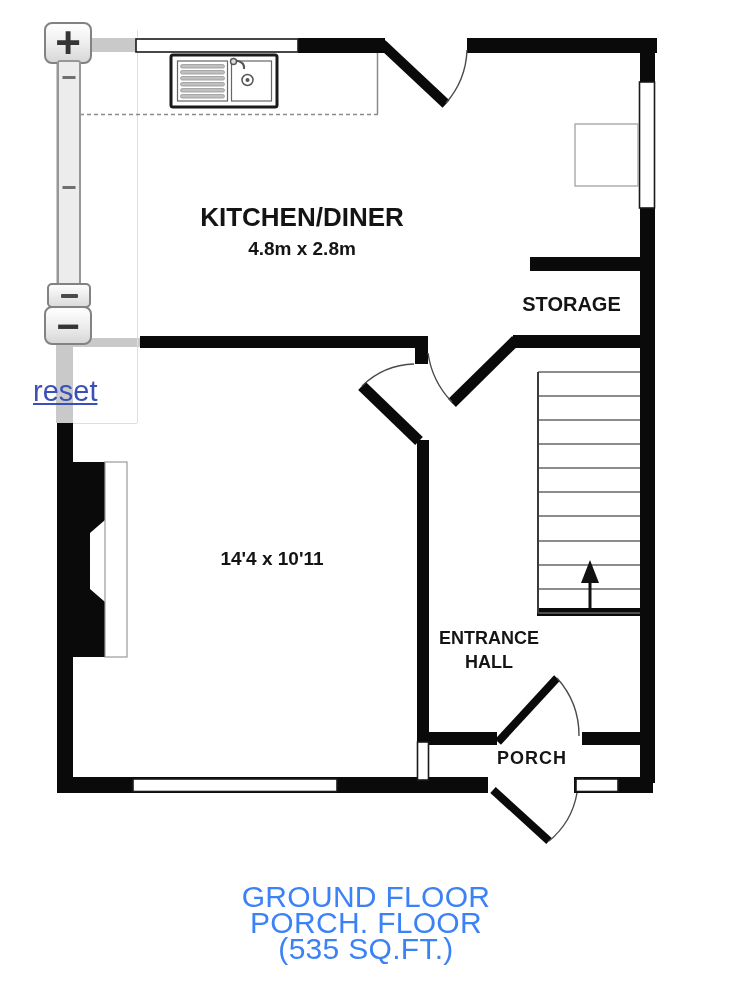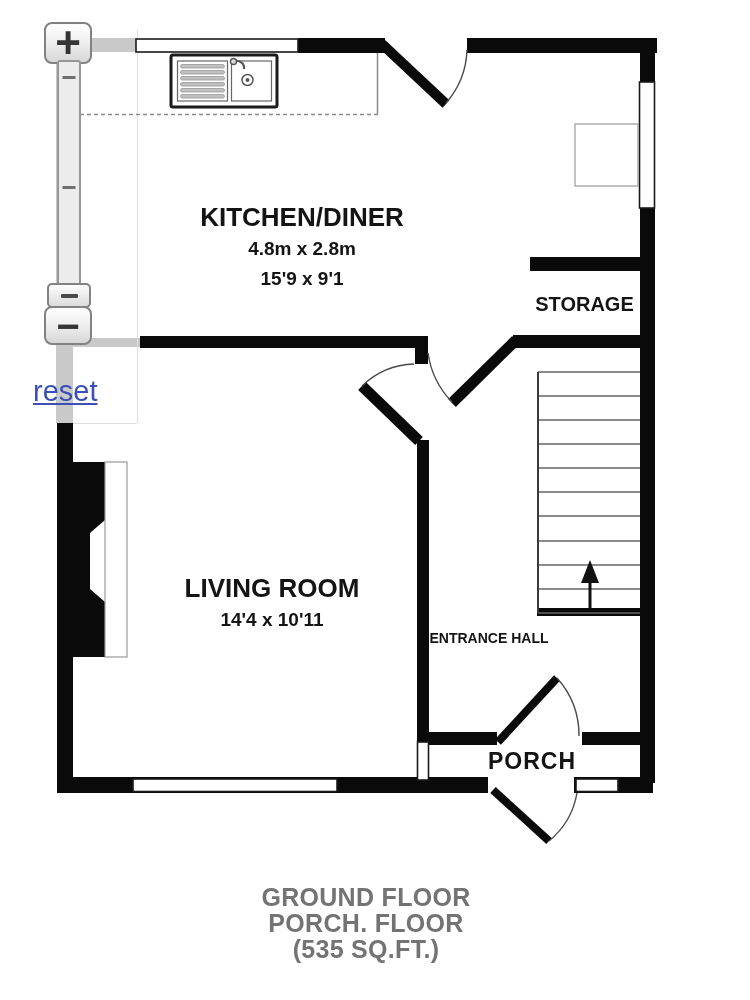--- a/index.html
+++ b/index.html
@@ -3,23 +3,23 @@
 <meta charset="utf-8">
 <style>
   html,body{margin:0;padding:0;background:#fff;}
   #stage{position:relative;width:750px;height:1000px;background:#ffffff;overflow:hidden;
          font-family:"Liberation Sans", sans-serif;}
   #planSvg{position:absolute;left:0;top:0;}
   .label{position:absolute;text-align:center;color:#141414;font-weight:bold;}
   .room-title{font-size:26px;line-height:33px;margin-top:28px;}
   .room-dims{font-size:19px;line-height:30px;}
   .small-room{font-size:20px;line-height:24px;}
-  .hall-label{font-size:14px;line-height:24px;}
-  .porch-label{font-size:23px;letter-spacing:1px;}
-  .caption{font-weight:bold;color:#737373;font-size:25px;line-height:26px;letter-spacing:0.3px;}
+  .hall-label{font-size:18px;line-height:24px;}
+  .porch-label{font-size:18px;letter-spacing:1px;}
+  .caption{font-weight:normal;color:#3b82f6;font-size:30px;line-height:26px;letter-spacing:0.3px;}
   
   .zbtn{position:absolute;box-sizing:border-box;border:2px solid #828282;border-radius:8px;
         background:linear-gradient(180deg,#ffffff 0%,#ececec 55%,#d7d7d7 100%);
         box-shadow:inset 0 1px 0 #fbfbfb;display:flex;align-items:center;justify-content:center;
         color:#353535;font-weight:bold;padding:0;cursor:pointer;font-family:"Liberation Sans",sans-serif;}
   #zoomIn{left:44px;top:22px;width:48px;height:42px;font-size:44px;line-height:38px;}
   #zoomOut{left:44px;top:306px;width:48px;height:39px;font-size:40px;line-height:30px;}
   #zoomTrack{position:absolute;left:57px;top:60px;width:24px;height:230px;box-sizing:border-box;
         background:#ececec;border:2px solid #979797;border-radius:3px;}
   .tick{position:absolute;left:50%;transform:translateX(-50%);width:13px;height:3px;background:#6f6f6f;}
@@ -145,29 +145,27 @@
         <circle cx="247.5" cy="80" r="5.5" fill="#ffffff" stroke="#555" stroke-width="1.5"></circle>
         <circle cx="247.5" cy="80" r="2" fill="#555"></circle>
       </g>
     </g>
   </svg>
   </div>
 
   <div class="label" style="left:152px;top:173px;width:300px;">
     <div class="room-title">KITCHEN/DINER</div>
     <div class="room-dims">4.8m x 2.8m</div>
-    <div class="room-dims">15'9 x 9'1</div>
   </div>
 
   <div class="label" style="left:122px;top:544px;width:300px;">
-    <div class="room-title">LIVING ROOM</div>
     <div class="room-dims">14'4 x 10'11</div>
   </div>
 
-  <div class="label small-room" style="left:509px;top:292px;width:151px;text-align:center;">STORAGE</div>
+  <div class="label small-room" style="left:496px;top:292px;width:151px;text-align:center;">STORAGE</div>
 
   <div class="label hall-label" style="left:419px;top:626px;width:140px;">ENTRANCE HALL</div>
 
   <div class="label porch-label" style="left:457px;top:748px;width:150px;">PORCH</div>
 
   <div class="label caption" style="left:216px;top:884px;width:300px;">
     <div>GROUND FLOOR</div>
     <div>PORCH. FLOOR</div>
     <div>(535 SQ.FT.)</div>
   </div>

